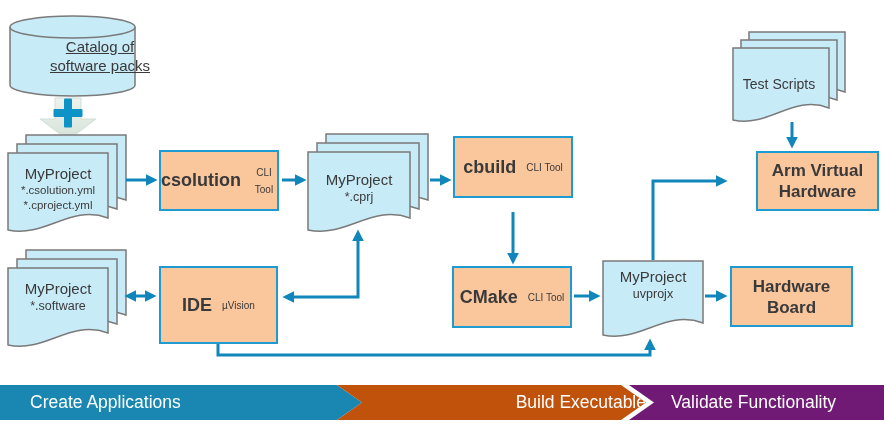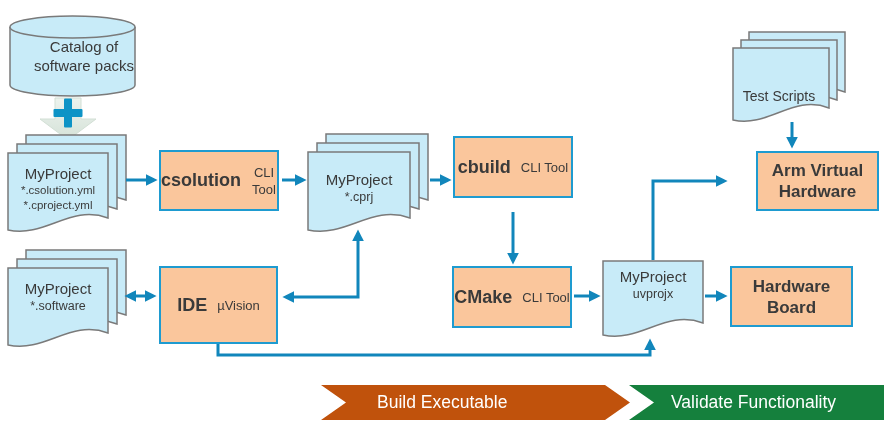--- a/index.html
+++ b/index.html
@@ -11,31 +11,31 @@
   .doc-label{position:absolute;text-align:center;color:#3a3a3a;}
   .doc-title{font-size:15px;line-height:19px;}
   .doc-sub{font-size:11.5px;line-height:15px;}
   .doc-sub.md{font-size:12.5px;line-height:16px;}
 
   
   .tool{position:absolute;background:#fac69c;border:2px solid #1e9bd0;
         display:flex;flex-direction:row;align-items:center;justify-content:center;
         color:#3a3a3a;box-sizing:border-box;text-align:center;}
   .tool-title{font-weight:bold;font-size:18px;line-height:21px;}
-  .tool-sub{font-size:13px;line-height:17px;margin-left:10px;}
+  .tool-sub{font-size:10px;line-height:17px;margin-left:10px;}
   .tool.wrap .tool-title{font-size:17px;line-height:21px;padding:0 4px;}
 
   
   .phase{position:absolute;top:385px;height:35px;color:#ffffff;font-size:17.5px;
          display:flex;align-items:center;box-sizing:border-box;}
   .phase-create{left:0;width:362px;background:#1a87b2;padding-left:30px;
      clip-path:polygon(0 0,337px 0,362px 50%,337px 100%,0 100%);}
-  .phase-build{left:321px;width:309px;background:#c0520c;padding-left:56px;
-     clip-path:polygon(0 0,284px 0,309px 50%,284px 100%,0 100%,25px 50%);}
-  .phase-validate{left:629px;width:255px;background:#15803d;padding-left:42px;
+  .phase-build{left:337px;width:309px;background:#c0520c;padding-left:56px;
+     clip-path:polygon(0 0,284px 0,309px 50%,284px 100%,0 100%,25px 50%);justify-content:flex-end;}
+  .phase-validate{left:629px;width:255px;background:#701a75;padding-left:42px;
      clip-path:polygon(0 0,100% 0,100% 100%,0 100%,25px 50%);}
 </style>
 </head>
 <body>
 
 <div class="stage">
 
   <svg class="layer" width="884" height="437" viewBox="0 0 884 437">
     <defs>
       <marker id="ah" viewBox="0 0 10 10" refX="7" refY="5" markerWidth="4" markerHeight="4" orient="auto-start-reverse">
@@ -96,21 +96,21 @@
       <path d="M574 296 H597" marker-end="url(#ah)"></path>
       <path d="M705 296 H724" marker-end="url(#ah)"></path>
       <path d="M653 260 V181 H724" marker-end="url(#ah)"></path>
       <path d="M792 122 V145" marker-end="url(#ah)"></path>
       <path d="M128 296 H153" marker-start="url(#ah)" marker-end="url(#ah)"></path>
       <path d="M358 233 V297 H286" marker-start="url(#ah)" marker-end="url(#ah)"></path>
       <path d="M218 329 V355 H650 V342" marker-end="url(#ah)"></path>
     </g>
   </svg>
 
-  <div class="doc-label" style="left:10px;top:37px;width:148px;">
+  <div class="doc-label" style="left:26px;top:37px;width:148px;text-decoration:underline;">
     <div class="doc-title">Catalog of</div>
     <div class="doc-title">software packs</div>
   </div>
 
   <div class="doc-label" style="left:8px;top:164px;width:100px;">
     <div class="doc-title">MyProject</div>
     <div class="doc-sub">*.csolution.yml</div>
     <div class="doc-sub">*.cproject.yml</div>
   </div>
 
@@ -122,21 +122,21 @@
   <div class="doc-label" style="left:8px;top:279px;width:100px;">
     <div class="doc-title">MyProject</div>
     <div class="doc-sub md">*.software</div>
   </div>
 
   <div class="doc-label" style="left:603px;top:267px;width:100px;">
     <div class="doc-title">MyProject</div>
     <div class="doc-sub md">uvprojx</div>
   </div>
 
-  <div class="doc-label" style="left:733px;top:76px;width:92px;font-size:14px;margin-top:12px;">Test Scripts</div>
+  <div class="doc-label" style="left:733px;top:76px;width:92px;font-size:14px;">Test Scripts</div>
 
   <div class="tool" style="left:159px;top:150px;width:120px;height:61px;">
     <div class="tool-title">csolution</div>
     <div class="tool-sub">CLI Tool</div>
   </div>
 
   <div class="tool" style="left:453px;top:136px;width:120px;height:62px;">
     <div class="tool-title">cbuild</div>
     <div class="tool-sub">CLI Tool</div>
   </div>
@@ -152,20 +152,23 @@
   </div>
 
   <div class="tool wrap" style="left:756px;top:151px;width:123px;height:60px;">
     <div class="tool-title">Arm Virtual Hardware</div>
   </div>
 
   <div class="tool wrap" style="left:730px;top:266px;width:123px;height:61px;">
     <div class="tool-title">Hardware Board</div>
   </div>
 
+  <div class="phase phase-create">
+    <span>Create Applications</span>
+  </div>
   <div class="phase phase-build">
     <span>Build Executable</span>
   </div>
   <div class="phase phase-validate">
     <span>Validate Functionality</span>
   </div>
 
 </div>
 
 </body></html>

